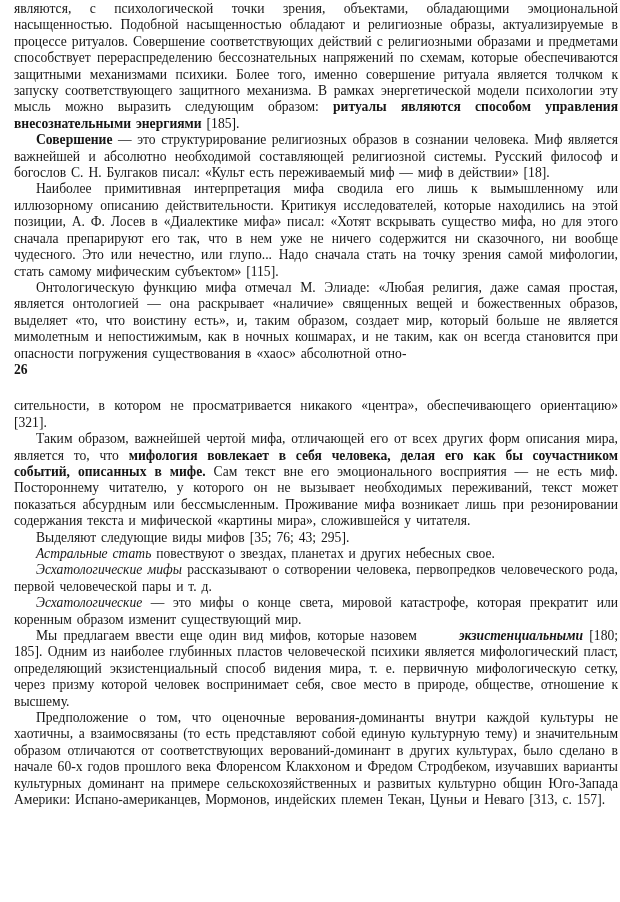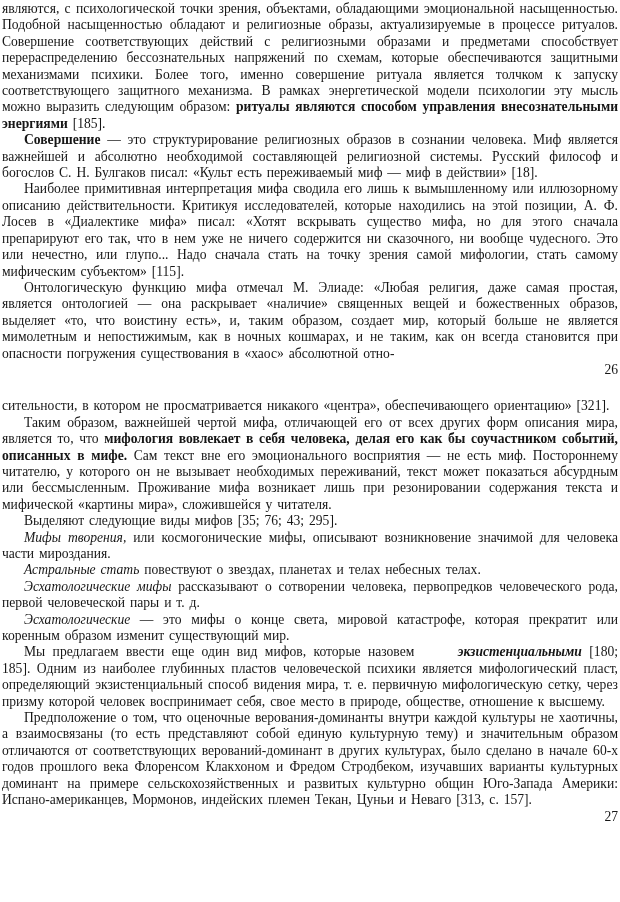--- a/index.html
+++ b/index.html
@@ -8,41 +8,41 @@
     background: #ffffff;
   }
   body {
     width: 620px;
     height: 902px;
     overflow: hidden;
   }
   .document {
     box-sizing: border-box;
     width: 620px;
-    padding: 1px 2px 0 2px;
+    padding: 1px 2px 0 14px;
     font-family: "Liberation Serif", serif;
     font-size: 13.6px;
     line-height: 16.4px;
     color: #161616;
     text-align: justify;
   }
   .para {
     margin: 0;
     word-spacing: 1.5px;
   }
   .para.indent {
     text-indent: 22px;
   }
   .run-normal { font-weight: normal; font-style: normal; }
   .run-bold { font-weight: bold; }
   .run-italic { font-style: italic; }
   .run-bold-italic { font-weight: bold; font-style: italic; margin-left: 36px; }
   .page-number {
-    text-align: right;
-    font-weight: normal;
+    text-align: left;
+    font-weight: bold;
     text-indent: 0;
     margin: 0 0 20px 0;
   }
   .page-block:last-child .page-number {
     margin-bottom: 0;
   }
 </style>
 </head>
 <body>
 
@@ -56,23 +56,21 @@
         <p class="para indent"><span class="run-normal">Онтологическую функцию мифа отмечал М. Элиаде: «Любая религия, даже самая простая, является онтологией — она раскрывает «наличие» священных вещей и божественных образов, выделяет «то, что воистину есть», и, таким образом, создает мир, который больше не является мимолетным и непостижимым, как в ночных кошмарах, и не таким, как он всегда становится при опасности погружения существования в «хаос» абсолютной отно-</span></p>
       </div>
     <div class="page-number">26</div>
   </section>
 
   <section class="page-block">
     <div class="text-block">
         <p class="para"><span class="run-normal">сительности, в котором не просматривается никакого «центра», обеспечивающего ориентацию» [321].</span></p>
         <p class="para indent"><span class="run-normal">Таким образом, важнейшей чертой мифа, отличающей его от всех других форм описания мира, является то, что </span><span class="run-bold">мифология вовлекает в себя человека, делая его как бы соучастником событий, описанных в мифе.</span><span class="run-normal"> Сам текст вне его эмоционального восприятия — не есть миф. Постороннему читателю, у которого он не вызывает необходимых переживаний, текст может показаться абсурдным или бессмысленным. Проживание мифа возникает лишь при резонировании содержания текста и мифической «картины мира», сложившейся у читателя.</span></p>
         <p class="para indent"><span class="run-normal">Выделяют следующие виды мифов [35; 76; 43; 295].</span></p>
-        <p class="para indent"><span class="run-italic">Мифы творения,</span><span class="run-normal"> или космогонические мифы, описывают возникновение значимой для человека части мироздания.</span></p>
-        <p class="para indent"><span class="run-italic">Астральные стать</span><span class="run-normal"> повествуют о звездах, планетах и телах небесных телах.</span></p>
+        <p class="para indent"><span class="run-italic">Астральные стать</span><span class="run-normal"> повествуют о звездах, планетах и других небесных свое.</span></p>
         <p class="para indent"><span class="run-italic">Эсхатологические мифы</span><span class="run-normal"> рассказывают о сотворении человека, первопредков человеческого рода, первой человеческой пары и т. д.</span></p>
         <p class="para indent"><span class="run-italic">Эсхатологические</span><span class="run-normal"> — это мифы о конце света, мировой катастрофе, которая прекратит или коренным образом изменит существующий мир.</span></p>
         <p class="para indent"><span class="run-normal">Мы предлагаем ввести еще один вид мифов, которые назовем </span><span class="run-bold-italic">экзистенциальными</span><span class="run-normal"> [180; 185]. Одним из наиболее глубинных пластов человеческой психики является мифологический пласт, определяющий экзистенциальный способ видения мира, т. е. первичную мифологическую сетку, через призму которой человек воспринимает себя, свое место в природе, обществе, отношение к высшему.</span></p>
         <p class="para indent"><span class="run-normal">Предположение о том, что оценочные верования-доминанты внутри каждой культуры не хаотичны, а взаимосвязаны (то есть представляют собой единую культурную тему) и значительным образом отличаются от соответствующих верований-доминант в других культурах, было сделано в начале 60-х годов прошлого века Флоренсом Клакхоном и Фредом Стродбеком, изучавших варианты культурных доминант на примере сельскохозяйственных и развитых культурно общин Юго-Запада Америки: Испано-американцев, Мормонов, индейских племен Текан, Цуньи и Неваго [313, с. 157].</span></p>
       </div>
-    <div class="page-number">27</div>
   </section>
 
 </div>
 
 </body></html>

